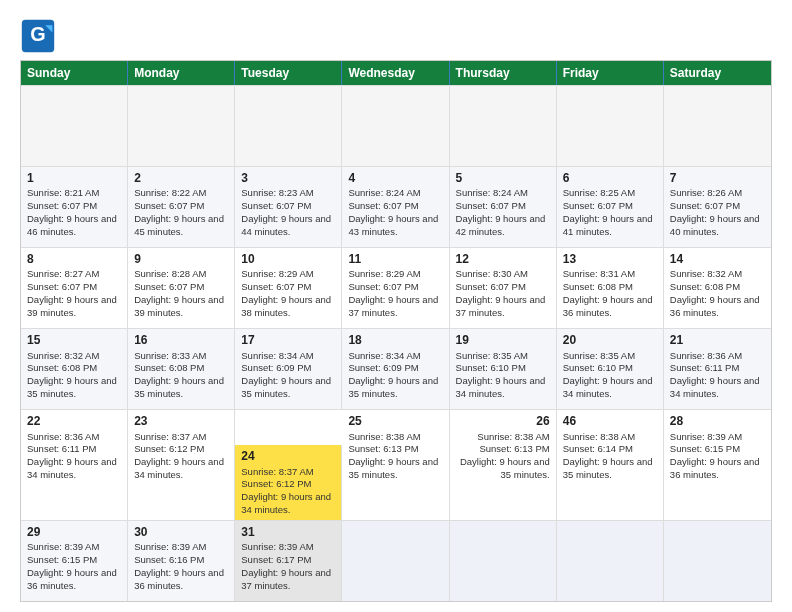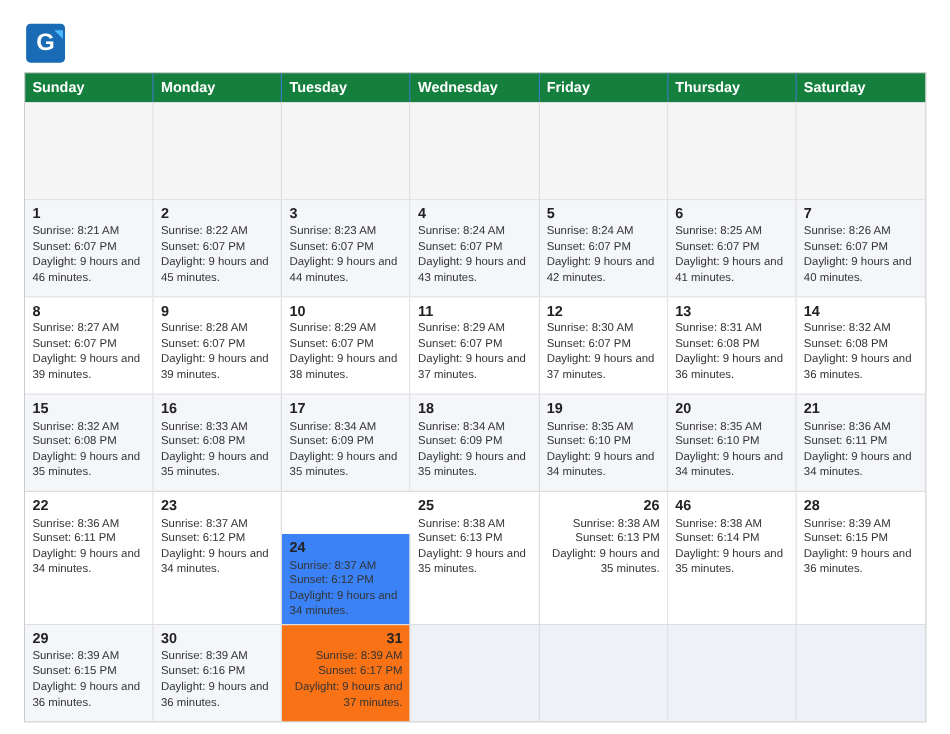--- a/index.html
+++ b/index.html
@@ -128,22 +128,22 @@
       <div class="location"></div>
     </div>
   </div>
 
   <div class="calendar">
     <div class="cal-header">
     <div class="cal-header-cell">Sunday</div>
         <div class="cal-header-cell">Monday</div>
         <div class="cal-header-cell">Tuesday</div>
         <div class="cal-header-cell">Wednesday</div>
+        <div class="cal-header-cell">Thursday</div>
         <div class="cal-header-cell">Friday</div>
-        <div class="cal-header-cell">Thursday</div>
         <div class="cal-header-cell">Saturday</div>
       </div>
     <div class="cal-body">
     <div class="cal-row">
           <div class="cal-cell empty" style="background: rgb(245, 245, 245);"></div>
           <div class="cal-cell empty" style="background: rgb(245, 245, 245);"></div>
           <div class="cal-cell empty" style="background: rgb(245, 245, 245);"></div>
           <div class="cal-cell empty" style="background: rgb(245, 245, 245);"></div>
           <div class="cal-cell empty" style="background: rgb(245, 245, 245);"></div>
           <div class="cal-cell empty" style="background: rgb(245, 245, 245);"></div>
@@ -172,30 +172,30 @@
           <div class="cal-cell" style="background: rgb(244, 246, 250);"><span class="day-num">16</span><span>Sunrise: 8:33 AM</span><br><span>Sunset: 6:08 PM</span><br><span>Daylight: 9 hours and 35 minutes.</span></div>
           <div class="cal-cell" style="background: rgb(244, 246, 250);"><span class="day-num">17</span><span>Sunrise: 8:34 AM</span><br><span>Sunset: 6:09 PM</span><br><span>Daylight: 9 hours and 35 minutes.</span></div>
           <div class="cal-cell" style="background: rgb(244, 246, 250);"><span class="day-num">18</span><span>Sunrise: 8:34 AM</span><br><span>Sunset: 6:09 PM</span><br><span>Daylight: 9 hours and 35 minutes.</span></div>
           <div class="cal-cell" style="background: rgb(244, 246, 250);"><span class="day-num">19</span><span>Sunrise: 8:35 AM</span><br><span>Sunset: 6:10 PM</span><br><span>Daylight: 9 hours and 34 minutes.</span></div>
           <div class="cal-cell" style="background: rgb(244, 246, 250);"><span class="day-num">20</span><span>Sunrise: 8:35 AM</span><br><span>Sunset: 6:10 PM</span><br><span>Daylight: 9 hours and 34 minutes.</span></div>
           <div class="cal-cell" style="background: rgb(244, 246, 250);"><span class="day-num">21</span><span>Sunrise: 8:36 AM</span><br><span>Sunset: 6:11 PM</span><br><span>Daylight: 9 hours and 34 minutes.</span></div>
         </div>
         <div class="cal-row">
           <div class="cal-cell" style="background: rgb(255, 255, 255);"><span class="day-num">22</span><span>Sunrise: 8:36 AM</span><br><span>Sunset: 6:11 PM</span><br><span>Daylight: 9 hours and 34 minutes.</span></div>
           <div class="cal-cell" style="background: rgb(255, 255, 255);"><span class="day-num">23</span><span>Sunrise: 8:37 AM</span><br><span>Sunset: 6:12 PM</span><br><span>Daylight: 9 hours and 34 minutes.</span></div>
-          <div class="cal-cell" style="background: #3b82f6; margin-top: 35px;"><span class="day-num">24</span><span>Sunrise: 8:37 AM</span><br><span>Sunset: 6:12 PM</span><br><span>Daylight: 9 hours and 34 minutes.</span></div>
+          <div class="cal-cell" style="background: #fde047; margin-top: 35px;"><span class="day-num">24</span><span>Sunrise: 8:37 AM</span><br><span>Sunset: 6:12 PM</span><br><span>Daylight: 9 hours and 34 minutes.</span></div>
           <div class="cal-cell" style="background: rgb(255, 255, 255);"><span class="day-num">25</span><span>Sunrise: 8:38 AM</span><br><span>Sunset: 6:13 PM</span><br><span>Daylight: 9 hours and 35 minutes.</span></div>
           <div class="cal-cell" style="background: rgb(255, 255, 255); text-align: right;"><span class="day-num">26</span><span>Sunrise: 8:38 AM</span><br><span>Sunset: 6:13 PM</span><br><span>Daylight: 9 hours and 35 minutes.</span></div>
           <div class="cal-cell" style="background: rgb(255, 255, 255);"><span class="day-num">46</span><span>Sunrise: 8:38 AM</span><br><span>Sunset: 6:14 PM</span><br><span>Daylight: 9 hours and 35 minutes.</span></div>
           <div class="cal-cell" style="background: rgb(255, 255, 255);"><span class="day-num">28</span><span>Sunrise: 8:39 AM</span><br><span>Sunset: 6:15 PM</span><br><span>Daylight: 9 hours and 36 minutes.</span></div>
         </div>
         <div class="cal-row">
           <div class="cal-cell" style="background: rgb(244, 246, 250);"><span class="day-num">29</span><span>Sunrise: 8:39 AM</span><br><span>Sunset: 6:15 PM</span><br><span>Daylight: 9 hours and 36 minutes.</span></div>
           <div class="cal-cell" style="background: rgb(244, 246, 250);"><span class="day-num">30</span><span>Sunrise: 8:39 AM</span><br><span>Sunset: 6:16 PM</span><br><span>Daylight: 9 hours and 36 minutes.</span></div>
-          <div class="cal-cell" style="background: #f97316; text-align: right;"><span class="day-num">31</span><span>Sunrise: 8:39 AM</span><br><span>Sunset: 6:17 PM</span><br><span>Daylight: 9 hours and 37 minutes.</span></div>
+          <div class="cal-cell" style="background: #e5e5e5;"><span class="day-num">31</span><span>Sunrise: 8:39 AM</span><br><span>Sunset: 6:17 PM</span><br><span>Daylight: 9 hours and 37 minutes.</span></div>
           <div class="cal-cell empty" style="background: rgb(238, 241, 248);"></div>
           <div class="cal-cell empty" style="background: rgb(238, 241, 248);"></div>
           <div class="cal-cell empty" style="background: rgb(238, 241, 248);"></div>
           <div class="cal-cell empty" style="background: rgb(238, 241, 248);"></div>
         </div>
       </div>
   </div>
 </div>
 
 </body></html>

